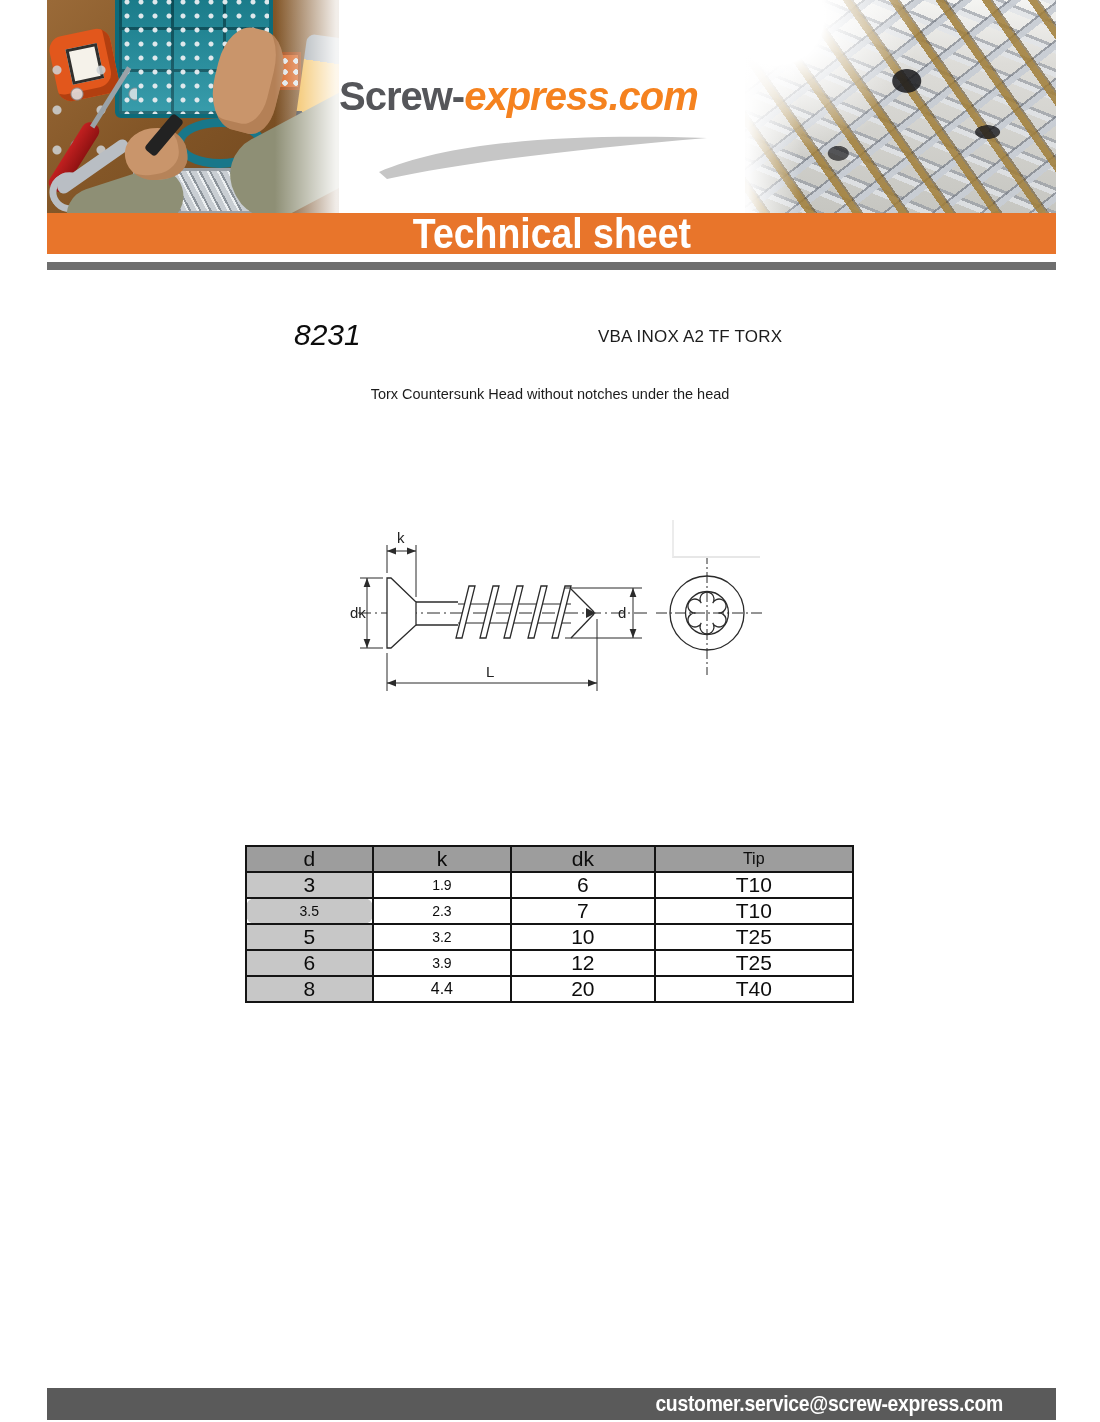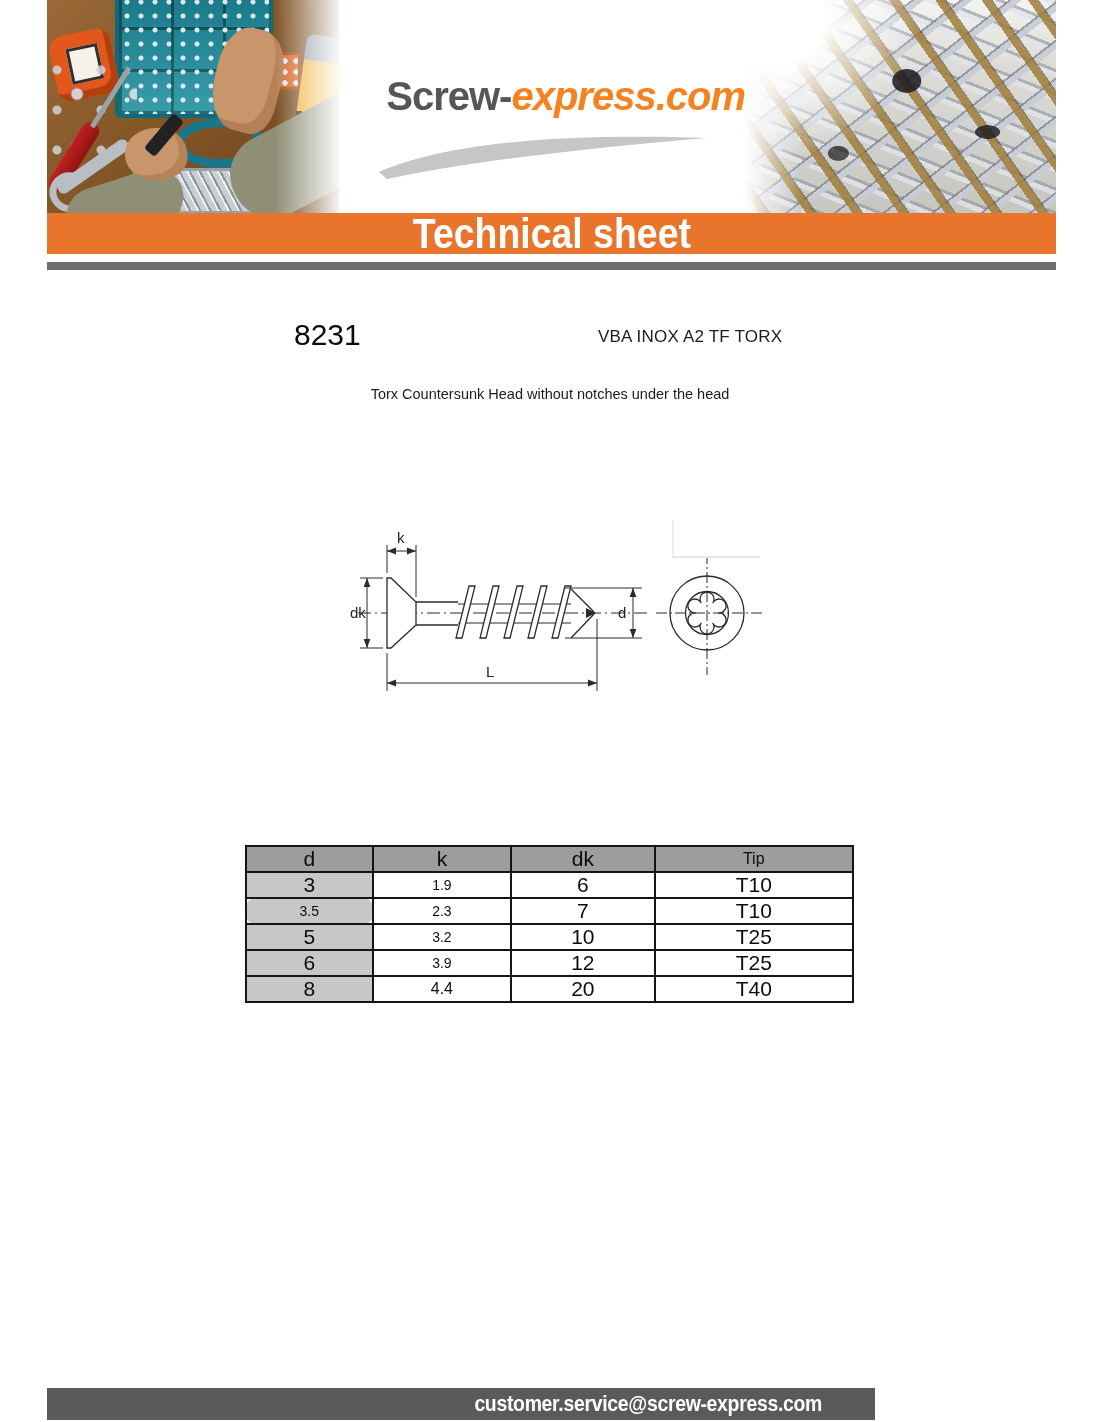--- a/index.html
+++ b/index.html
@@ -82,36 +82,36 @@
       repeating-linear-gradient(22deg,rgba(225,228,232,.8) 0 5px,rgba(140,146,156,.6) 5px 8px,rgba(0,0,0,0) 8px 22px),
       linear-gradient(180deg,#f4f4f2 0%,#dddcd8 30%,#c6c6c1 100%);}
   .photo-right .dark-screws{position:absolute;inset:0;
     background-image:radial-gradient(ellipse at 52% 38%,rgba(25,25,28,.85) 0 14px,rgba(0,0,0,0) 15px),
       radial-gradient(ellipse at 78% 62%,rgba(25,25,28,.8) 0 12px,rgba(0,0,0,0) 13px),
       radial-gradient(ellipse at 30% 72%,rgba(25,25,28,.7) 0 10px,rgba(0,0,0,0) 11px);}
   .photo-right .overlay-fade{position:absolute;inset:0;
     background:linear-gradient(270deg,rgba(255,255,255,0) 82%,rgba(255,255,255,.95) 99%);}
 
   
-  .logo-block{left:339px;top:0;width:406px;height:247px;background:#fff;text-align:right;}
+  .logo-block{left:339px;top:0;width:406px;height:247px;background:#fff;text-align:left;}
   .logo-line{position:absolute;left:0;right:0;top:74px;font-size:40px;font-weight:bold;
     letter-spacing:-1px;white-space:nowrap;}
   .logo-part1{color:var(--logo-gray);}
   .logo-part2{color:var(--logo-orange);font-style:italic;}
   .logo-swoosh{position:absolute;left:34px;top:128px;}
 
   
   .banner{left:47px;top:213px;width:1009px;height:41px;background:var(--accent-orange);
     display:flex;align-items:center;justify-content:center;}
   .banner-title{color:#fff;font-size:39px;font-weight:bold;letter-spacing:0;
     display:inline-block;transform:scale(.96,1.08);}
   .banner-shadow{left:47px;top:262px;width:1009px;height:8px;background:var(--banner-shadow);}
 
   
-  .product-code{left:294px;top:318px;font-size:30px;color:#0c0c0c;}
+  .product-code{left:294px;top:318px;font-size:30px;color:#0c0c0c;font-style:italic;}
   .product-name{left:598px;top:327px;font-size:17px;color:#1c1c1c;letter-spacing:.2px;}
   .product-desc{left:275px;top:386px;width:550px;text-align:center;font-size:14.5px;color:#1c1c1c;}
 
   
   .diagram{left:350px;top:505px;width:440px;height:215px;}
   .diagram svg{display:block;}
   .dim-label{font-family:"Liberation Sans",sans-serif;font-size:15px;fill:#222;}
   .watermark-artifact{left:672px;top:520px;width:88px;height:38px;background:#fff;
     border-left:2px solid #ececec;border-bottom:2px solid #e7e7e7;}
 
@@ -120,21 +120,21 @@
   table.spec{border-collapse:collapse;width:609px;background:#fff;}
   table.spec th,table.spec td{border:2px solid #141414;text-align:center;vertical-align:middle;
     height:26px;padding:0 4px;font-family:"Liberation Sans",sans-serif;color:#0c0c0c;}
   table.spec th{background:var(--tbl-header-bg);font-weight:normal;height:25px;}
   table.spec td.first-col{background:var(--tbl-first-col);}
   .size-lg{font-size:21px;}
   .size-md{font-size:16px;margin-left:24px;}
   .size-sm{font-size:14px;border-radius:9px;}
 
   
-  .footer-bar{left:47px;top:1388px;width:828px;height:32px;background:var(--footer-bg);
+  .footer-bar{left:47px;top:1388px;width:1009px;height:32px;background:var(--footer-bg);
     display:flex;align-items:center;justify-content:flex-end;padding-right:48px;}
   .footer-email{color:#fff;font-size:20px;font-weight:bold;letter-spacing:-.3px;
     display:inline-block;transform:scale(.97,1.06);}
 </style>
 </head>
 <body>
 
 <div class="abs photo-left">
   <div class="sandpaper"></div>
   <div class="organizer-box"></div>

